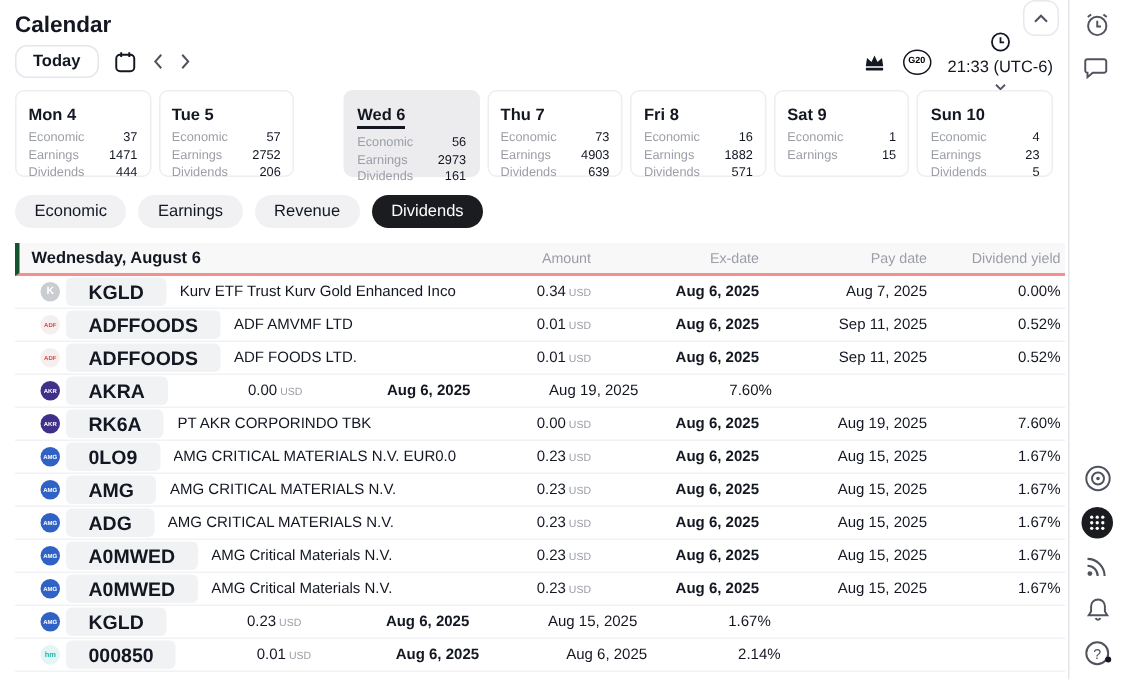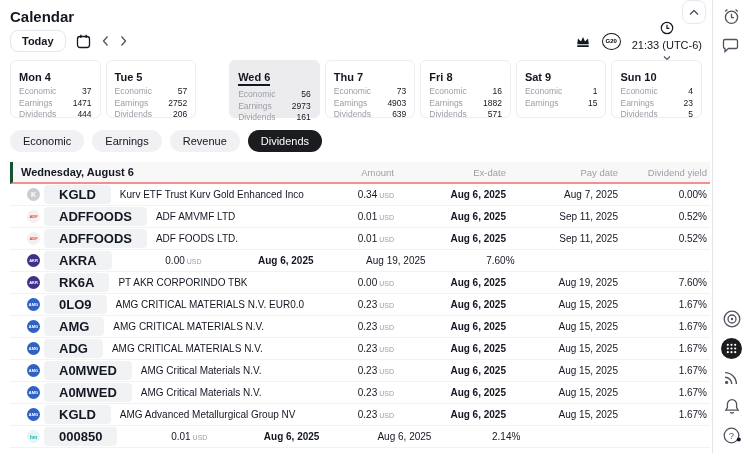--- a/index.html
+++ b/index.html
@@ -377,21 +377,20 @@
             <span class="name">AMG Critical Materials N.V.</span>
             <span class="cell w-amount"><span>0.23</span><span class="cur">USD</span></span>
             <span class="cell ex w-ex">Aug 6, 2025</span>
             <span class="cell w-pay">Aug 15, 2025</span>
             <span class="cell w-yield">1.67%</span>
           </div>
 
           <div class="trow">
             <span class="logo" style="background: rgb(47, 98, 196); color: rgb(255, 255, 255); font-size: 4px;">AMG</span>
             <span class="ticker">KGLD</span>
-            <span class="name">AMG Advanced Metallurgical Group NV</span>
             <span class="cell w-amount"><span>0.23</span><span class="cur">USD</span></span>
             <span class="cell ex w-ex">Aug 6, 2025</span>
             <span class="cell w-pay">Aug 15, 2025</span>
             <span class="cell w-yield">1.67%</span>
           </div>
 
           <div class="trow">
             <span class="logo" style="background: rgb(227, 245, 244); color: rgb(35, 177, 170); font-size: 5px;">hm</span>
             <span class="ticker">000850</span>
             <span class="cell w-amount"><span>0.01</span><span class="cur">USD</span></span>

